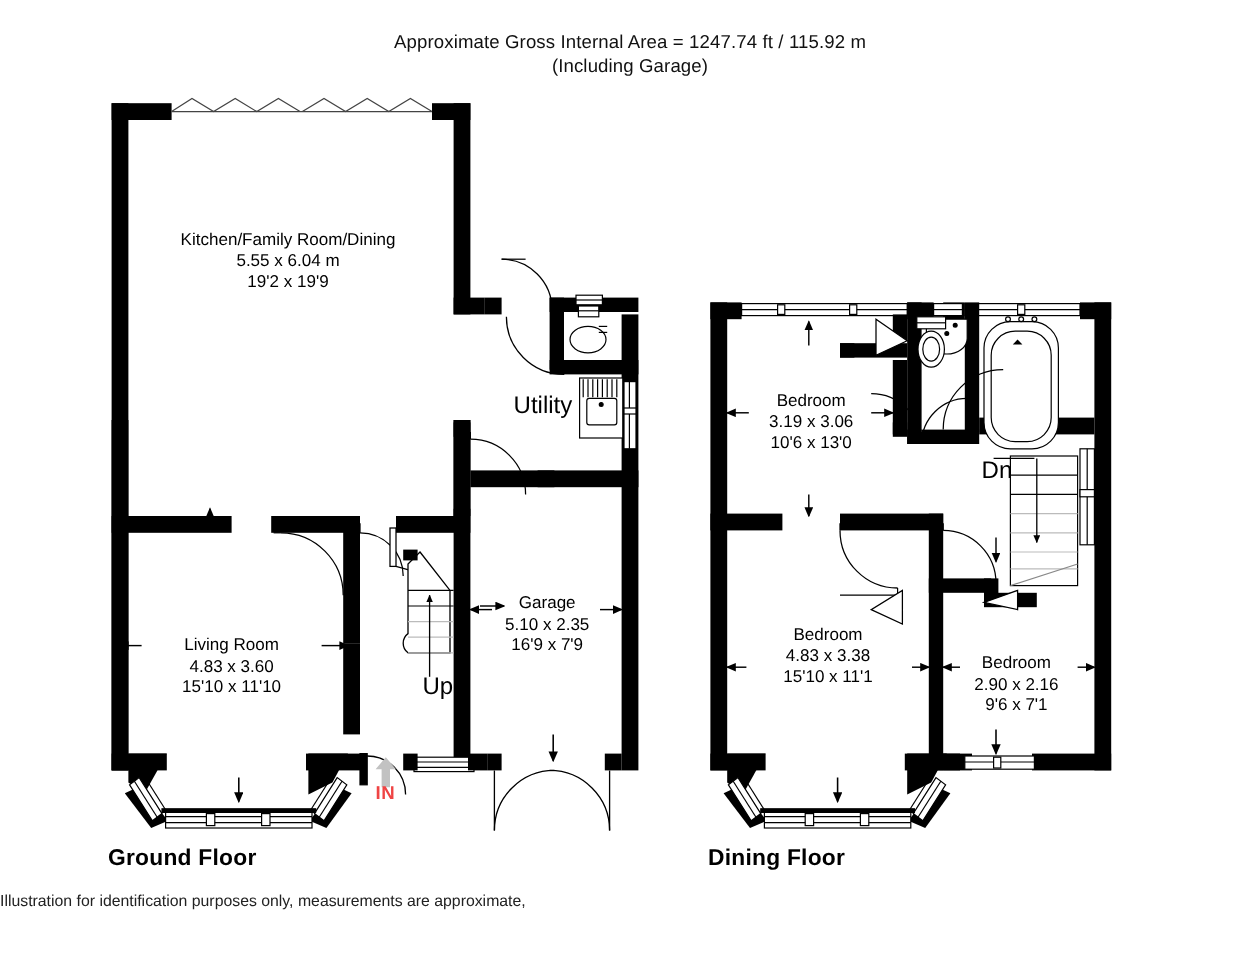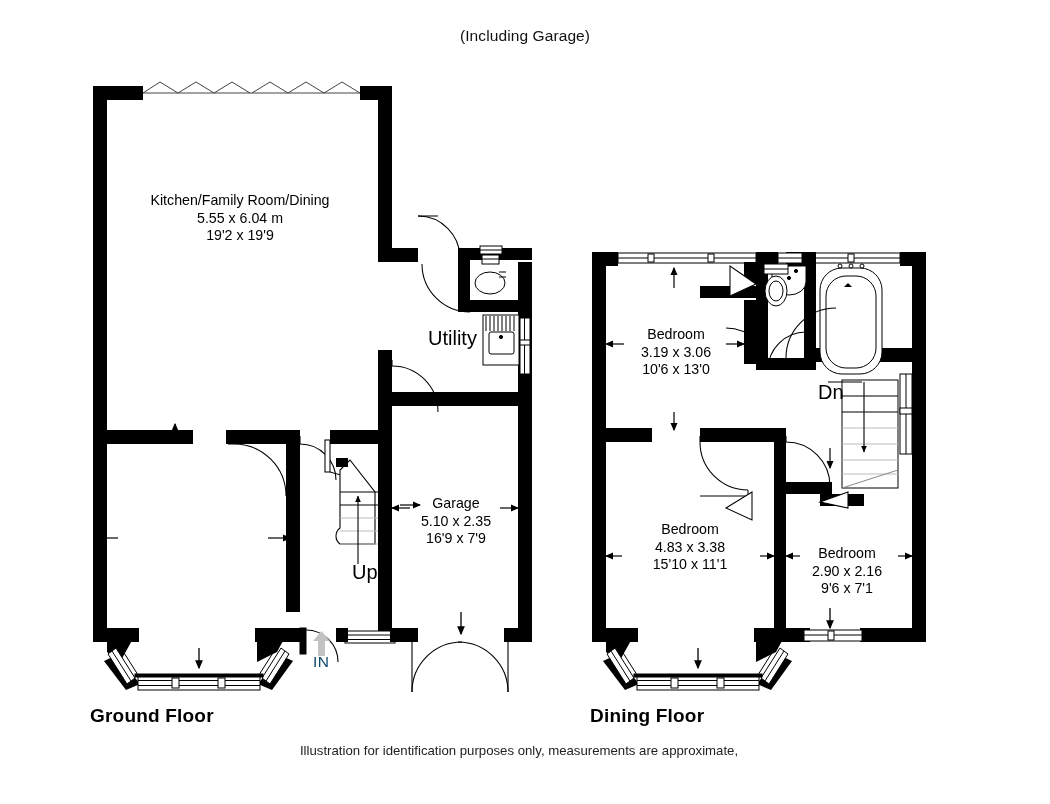--- a/index.html
+++ b/index.html
@@ -45,21 +45,21 @@
   }
   #gf-title { left: 90px; top: 705px; }
   #ff-title { left: 590px; top: 705px; }
 
   
   .footer {
     position: absolute;
     left: 0;
     top: 742px;
     width: 1038px;
-    text-align: center;
+    text-align: left;
     font-size: 13.2px;
     line-height: 18px;
     color: #222;
   }
 
   
   .room-label {
     position: absolute;
     text-align: center;
     font-size: 14px;
@@ -74,34 +74,35 @@
   .mini-label {
     position: absolute;
     font-size: 20px;
     color: #000;
     white-space: nowrap;
   }
 
   .in-label {
     position: absolute;
     font-size: 15.5px;
-    font-weight: normal;
-    color: #0c4a6e;
+    font-weight: bold;
+    color: #ef4444;
     letter-spacing: 0.5px;
   }
 
   svg { display: block; }
   .svg-layer { position: absolute; left: 0; top: 0; }
 </style>
 </head>
 <body>
 
 <div id="root">
 
   <div class="header">
+    <div class="ln1">Approximate Gross Internal Area =  1247.74 ft  / 115.92 m</div>
     <div class="ln2">(Including Garage)</div>
   </div>
 
   <svg class="svg-layer" width="1050" height="804" viewBox="0 0 1050 804">
 
     <defs>
       <marker id="arrHead" markerWidth="7" markerHeight="7" refX="6" refY="3" orient="auto">
         <path d="M0,0 L7,3 L0,6 z" fill="#000"></path>
       </marker>
       <marker id="arrHeadS" markerWidth="6" markerHeight="6" refX="5.5" refY="2.6" orient="auto">
@@ -461,20 +462,25 @@
     </g>
 
   </svg>
 
   <div class="room-label" style="left:240px; top:192px;">
     <div class="nm">Kitchen/Family Room/Dining</div>
     <div class="dm">5.55 x 6.04 m</div>
     <div class="dm">19'2 x 19'9</div>
   </div>
 
+  <div class="room-label" style="left:193px; top:530px;">
+    <div class="nm">Living Room</div>
+    <div class="dm">4.83 x 3.60</div>
+    <div class="dm">15'10 x 11'10</div>
+  </div>
 
   <div class="room-label" style="left:456px; top:495px;">
     <div class="nm">Garage</div>
     <div class="dm">5.10 x 2.35</div>
     <div class="dm">16'9 x 7'9</div>
   </div>
 
   <div class="mini-label" style="left:428px; top:327px;">Utility</div>
 
   <div class="mini-label" style="left:352px; top:561px;">Up</div>

